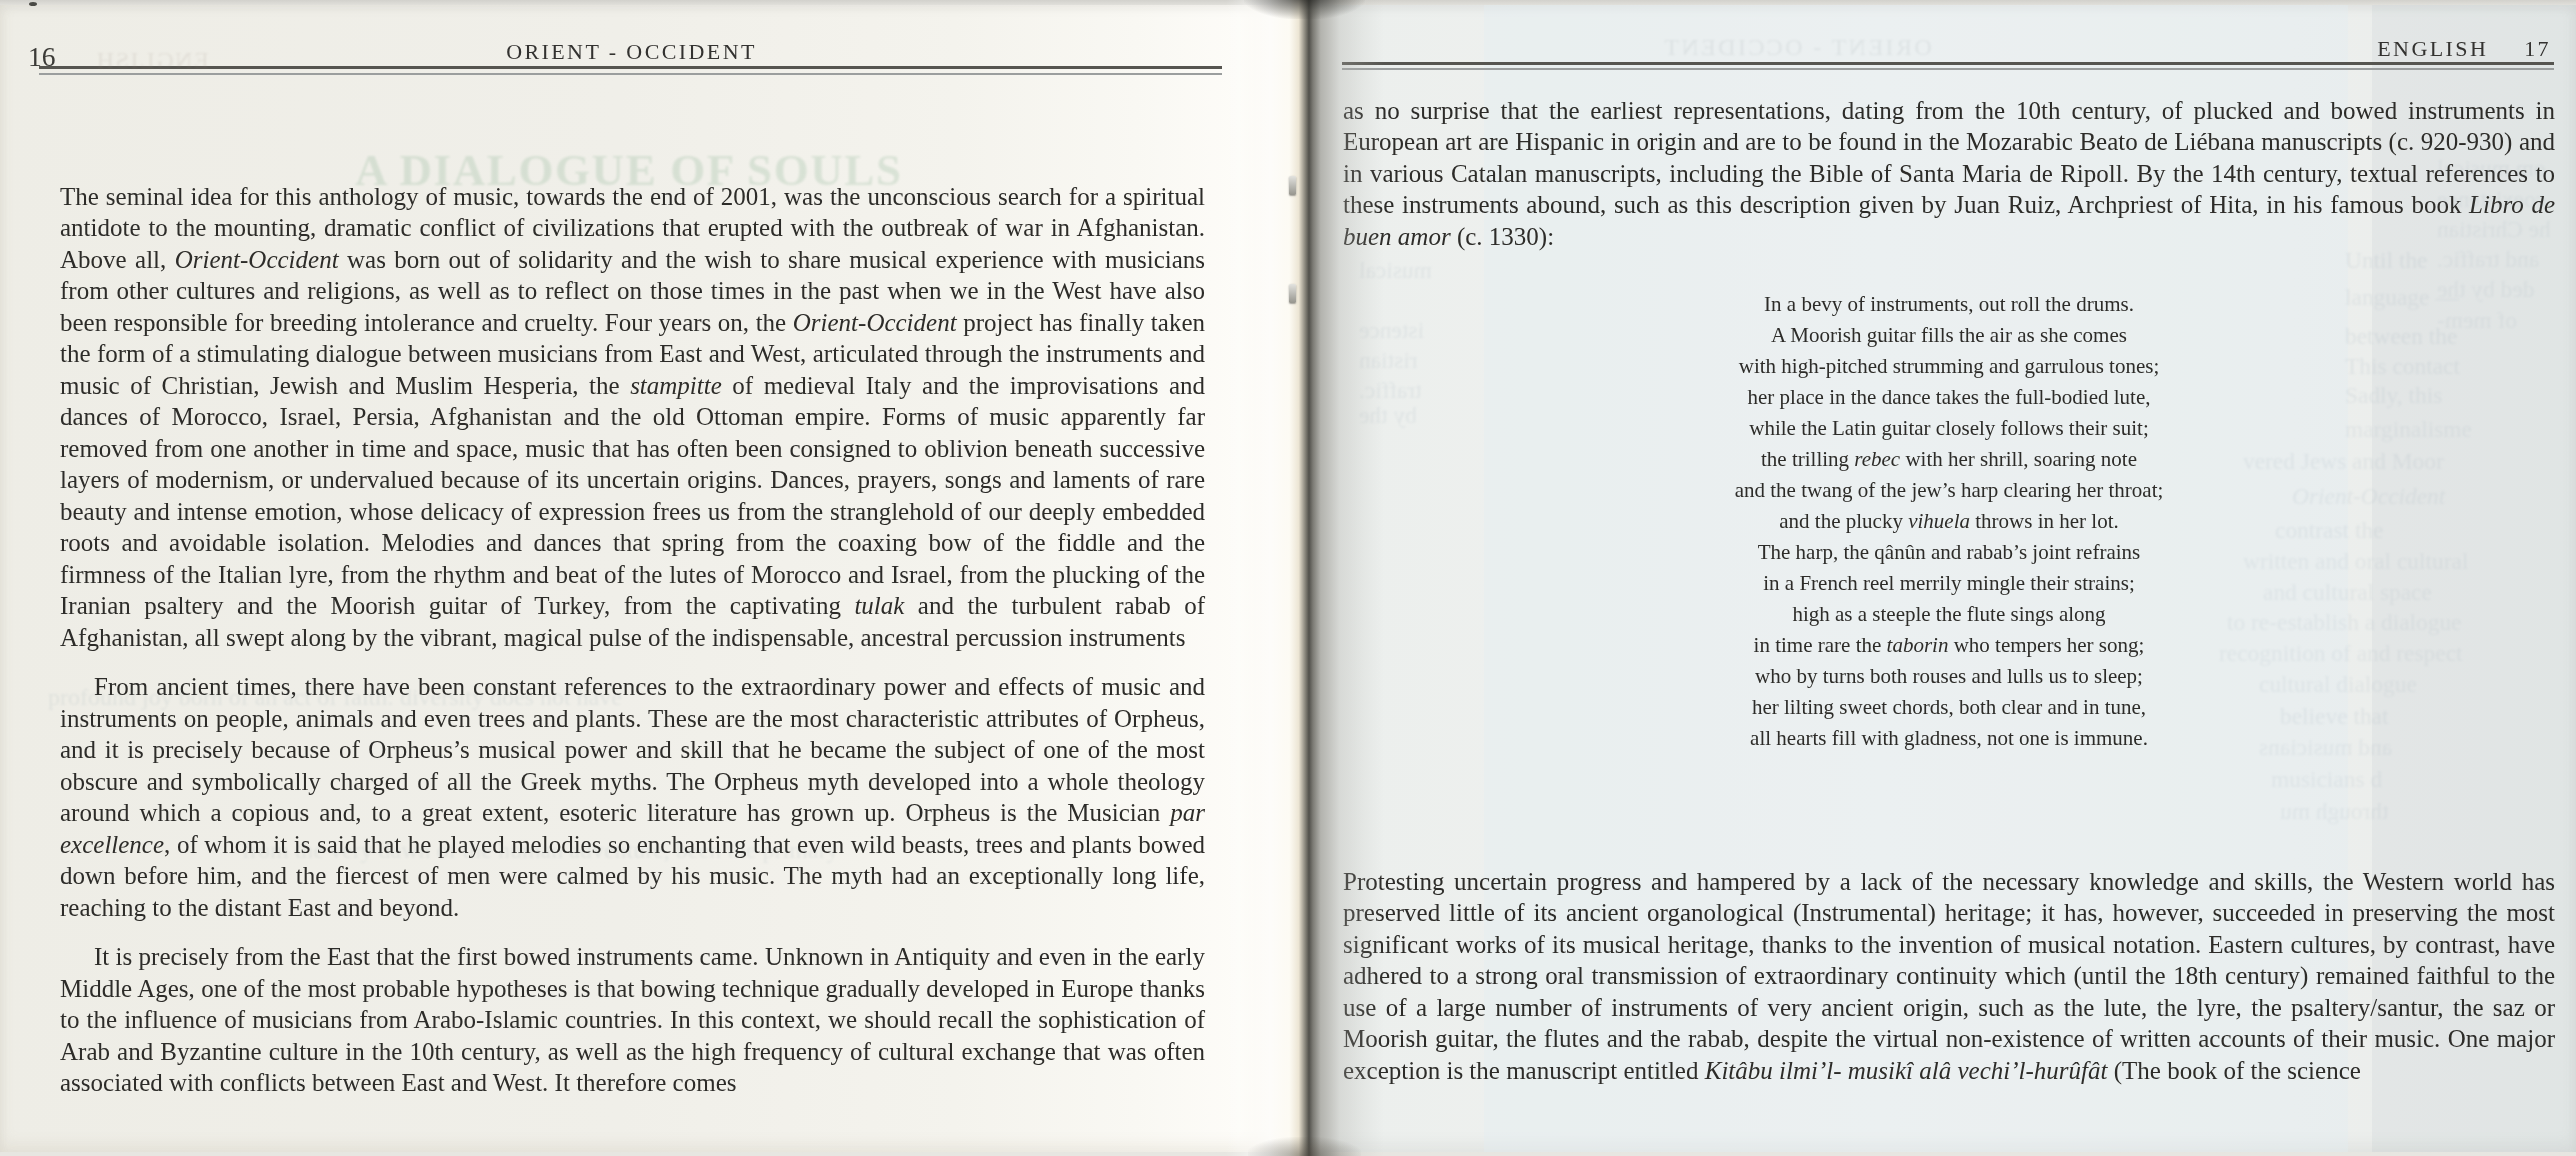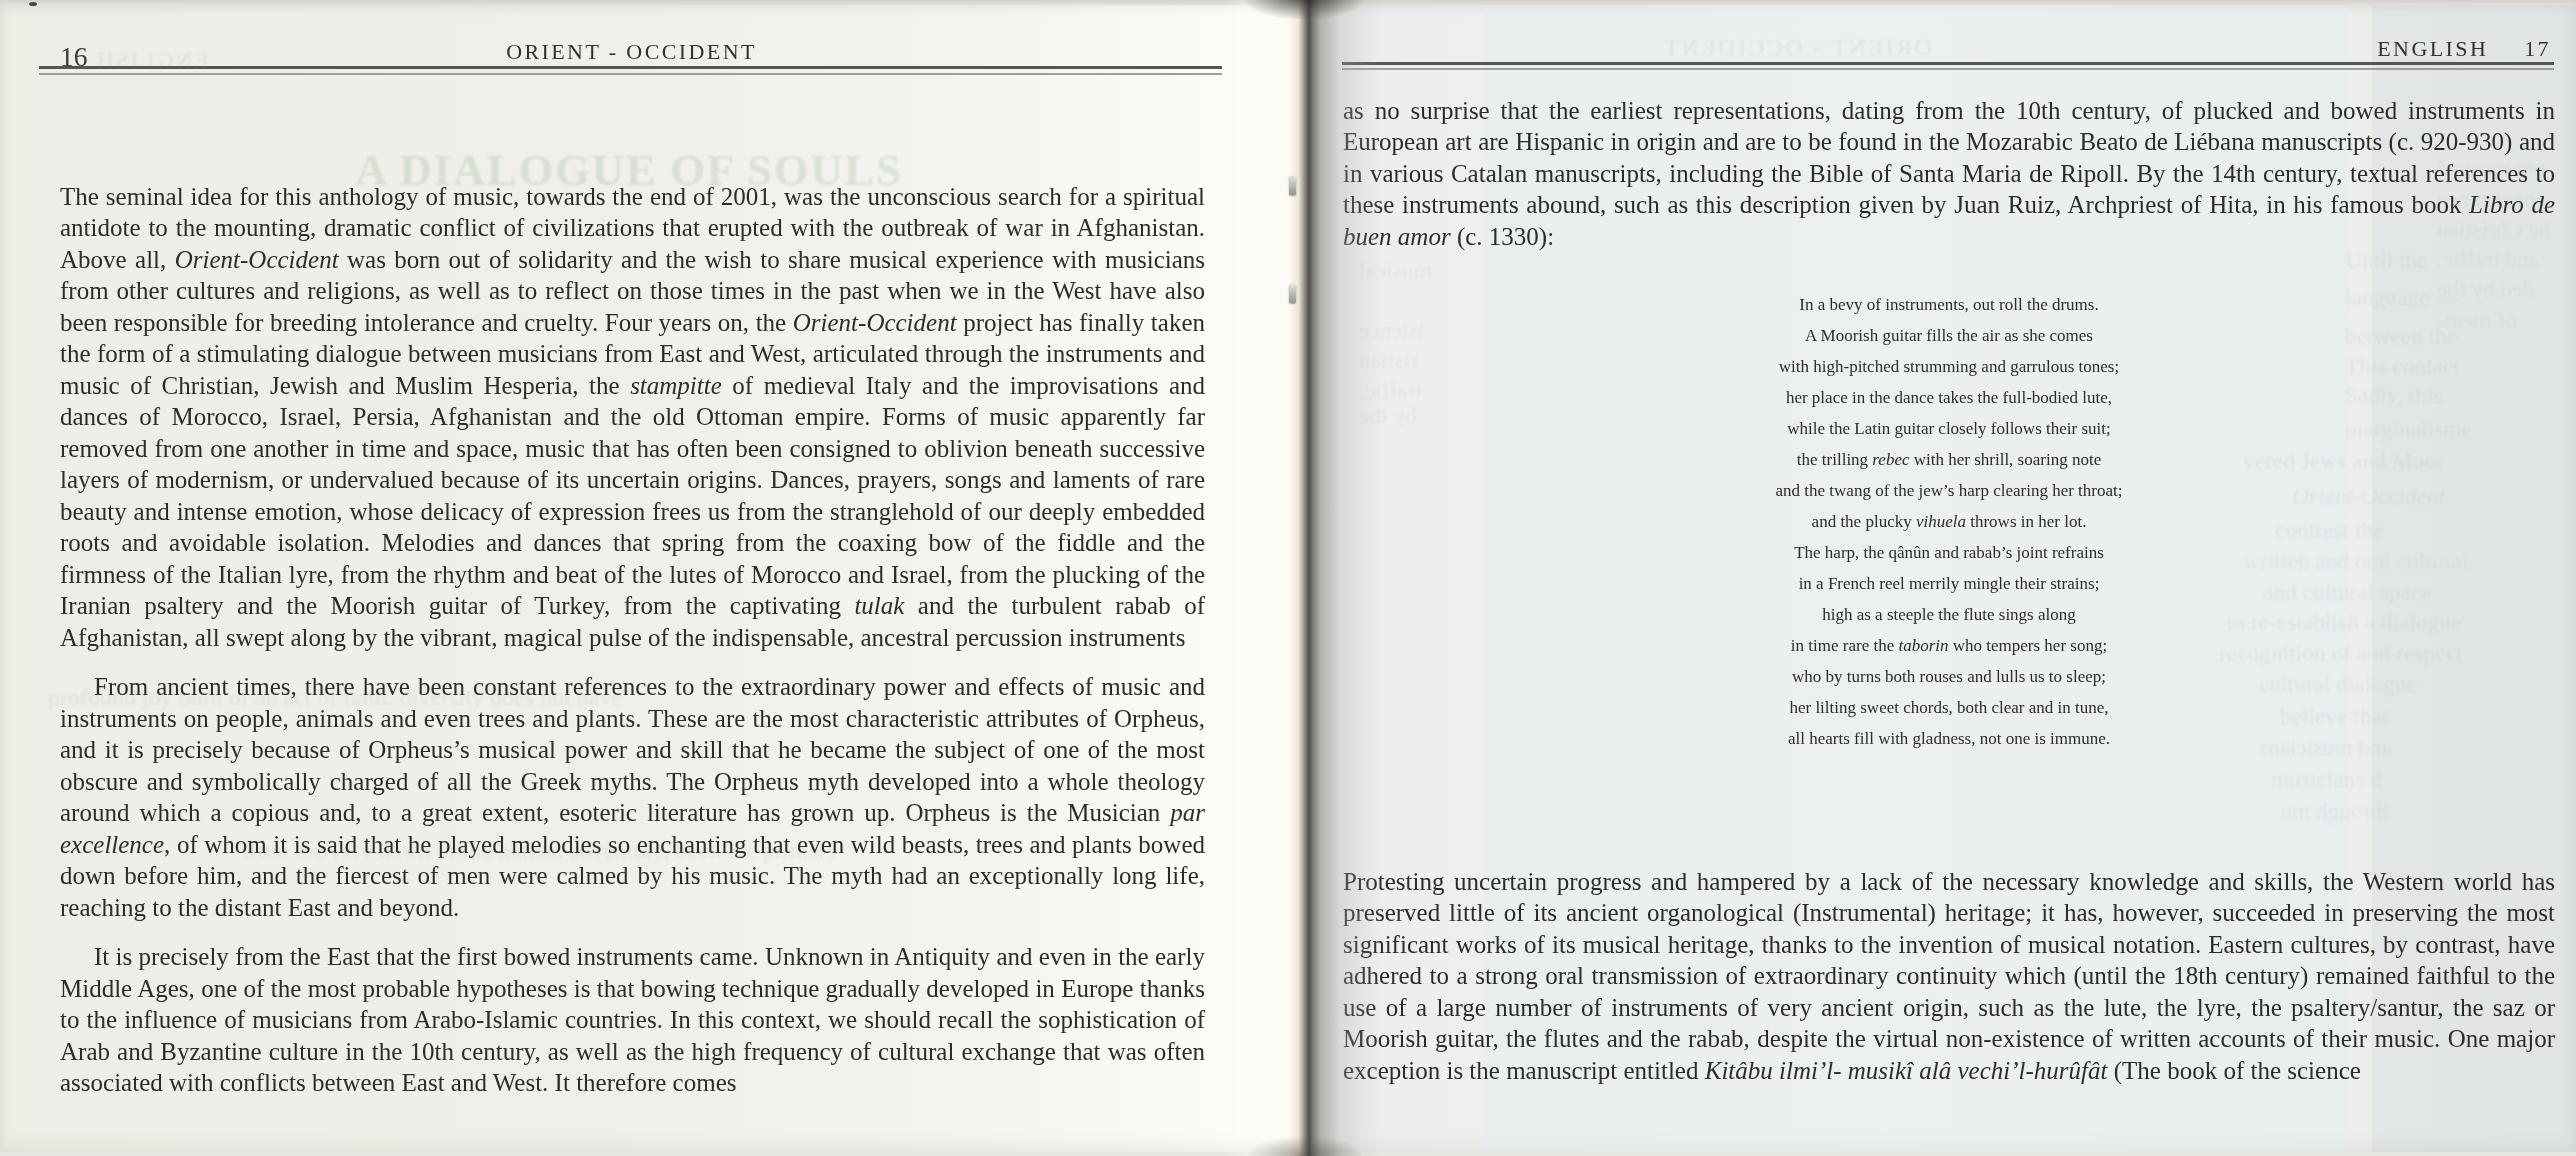--- a/index.html
+++ b/index.html
@@ -21,21 +21,21 @@
   .rule{position:absolute;}
   .rule-dark{height:3.2px;background:#565550;}
   .rule-light{height:2.4px;background:#9b9e9e;}
   .booklet-title{position:absolute;left:42px;width:1181px;text-align:center;top:84px;
     font-size:51px;font-weight:bold;letter-spacing:1.6px;color:#2e7b44;}
   .body-text{position:absolute;font-size:25px;line-height:31.5px;text-align:justify;}
   .body-text p{margin:18px;}
   .body-text p.indent{text-indent:34px;}
   #left-body{left:42px;width:1181px;top:158px;}
   #right-intro{left:53px;width:1212px;top:90px;}
-  #right-poem{position:absolute;left:53px;width:1212px;top:284px;font-size:17px;line-height:31px;text-align:center;}
+  #right-poem{position:absolute;left:53px;width:1212px;top:284px;font-size:21px;line-height:31px;text-align:center;}
   #right-closing{left:53px;width:1212px;top:861px;}
   em{font-style:italic;}
   .ghost{position:absolute;pointer-events:none;white-space:nowrap;filter:blur(1px);}
   .ghost.mirror{transform:scaleX(-1);}
   #gutter{position:absolute;left:1226px;top:0;width:158px;height:1157px;pointer-events:none;
     background:linear-gradient(90deg,rgba(255,255,255,0) 0%,rgba(255,255,255,.75) 28%,#fdfbf4 40%,#ece5d4 46%,#8b887e 50%,#504f4a 52.5%,#7b7a74 55%,#b3b3ae 60%,rgba(178,179,174,.3) 72%,rgba(178,179,174,0) 100%);}
   #gutter-top-shadow{position:absolute;left:1244px;top:-4.8px;width:121px;height:24px;pointer-events:none;
     background:radial-gradient(ellipse at 50% 0,rgba(30,30,28,.85) 0%,rgba(60,60,55,.4) 45%,rgba(60,60,55,0) 75%);}
   #gutter-bottom-shadow{position:absolute;left:1248px;top:1137px;width:113px;height:19.4px;pointer-events:none;
     background:radial-gradient(ellipse at 50% 100%,rgba(70,65,55,.5) 0%,rgba(70,65,55,0) 75%);}
@@ -43,21 +43,21 @@
     background:linear-gradient(180deg,#e2e2de,#96958e);box-shadow:0 0.8px 1.6px rgba(40,40,38,.5);}
   #staple-1{top:176px;} #staple-2{top:284px;}
   .edge-speck{position:absolute;background:#4a4a46;border-radius:50%;}
 </style>
 </head>
 <body>
 
 <div id="canvas">
 
   <div class="page" id="page-left">
-    <span class="pagenum" style="left:60px;top:36px;">16</span>
+    <span class="pagenum" style="left:28px;top:36px;">16</span>
     <div class="running-head" style="left:42px;top:34px;width:1179px;text-align:center;">ORIENT - OCCIDENT</div>
     <div class="rule rule-dark" style="left:39px;top:61px;width:1183px;"></div>
     <div class="rule rule-light" style="left:39px;top:68px;width:1183px;"></div>
 
 
     <div class="body-text" id="left-body">
         <p><span>The seminal idea for this anthology of music, towards the end of 2001, was the unconscious search for a spiritual antidote to the mounting, dramatic conflict of civilizations that erupted with the outbreak of war in Afghanistan. Above all, </span><em>Orient-Occident</em><span> was born out of solidarity and the wish to share musical experience with musicians from other cultures and religions, as well as to reflect on those times in the past when we in the West have also been responsible for breeding intolerance and cruelty. Four years on, the </span><em>Orient-Occident</em><span> project has finally taken the form of a stimulating dialogue between musicians from East and West, articulated through the instruments and music of Christian, Jewish and Muslim Hesperia, the </span><em>stampitte</em><span> of medieval Italy and the improvisations and dances of Morocco, Israel, Persia, Afghanistan and the old Ottoman empire. Forms of music apparently far removed from one another in time and space, music that has often been consigned to oblivion beneath successive layers of modernism, or undervalued because of its uncertain origins. Dances, prayers, songs and laments of rare beauty and intense emotion, whose delicacy of expression frees us from the stranglehold of our deeply embedded roots and avoidable isolation. Melodies and dances that spring from the coaxing bow of the fiddle and the firmness of the Italian lyre, from the rhythm and beat of the lutes of Morocco and Israel, from the plucking of the Iranian psaltery and the Moorish guitar of Turkey, from the captivating </span><em>tulak</em><span> and the turbulent rabab of Afghanistan, all swept along by the vibrant, magical pulse of the indispensable, ancestral percussion instruments</span></p>
         <p class="indent"><span>From ancient times, there have been constant references to the extraordinary power and effects of music and instruments on people, animals and even trees and plants. These are the most characteristic attributes of Orpheus, and it is precisely because of Orpheus’s musical power and skill that he became the subject of one of the most obscure and symbolically charged of all the Greek myths. The Orpheus myth developed into a whole theology around which a copious and, to a great extent, esoteric literature has grown up. Orpheus is the Musician </span><em>par excellence</em><span>, of whom it is said that he played melodies so enchanting that even wild beasts, trees and plants bowed down before him, and the fiercest of men were calmed by his music. The myth had an exceptionally long life, reaching to the distant East and beyond.</span></p>
         <p class="indent"><span>It is precisely from the East that the first bowed instruments came. Unknown in Antiquity and even in the early Middle Ages, one of the most probable hypotheses is that bowing technique gradually developed in Europe thanks to the influence of musicians from Arabo-Islamic countries. In this context, we should recall the sophistication of Arab and Byzantine culture in the 10th century, as well as the high frequency of cultural exchange that was often associated with conflicts between East and West. It therefore comes</span></p>
       </div>

